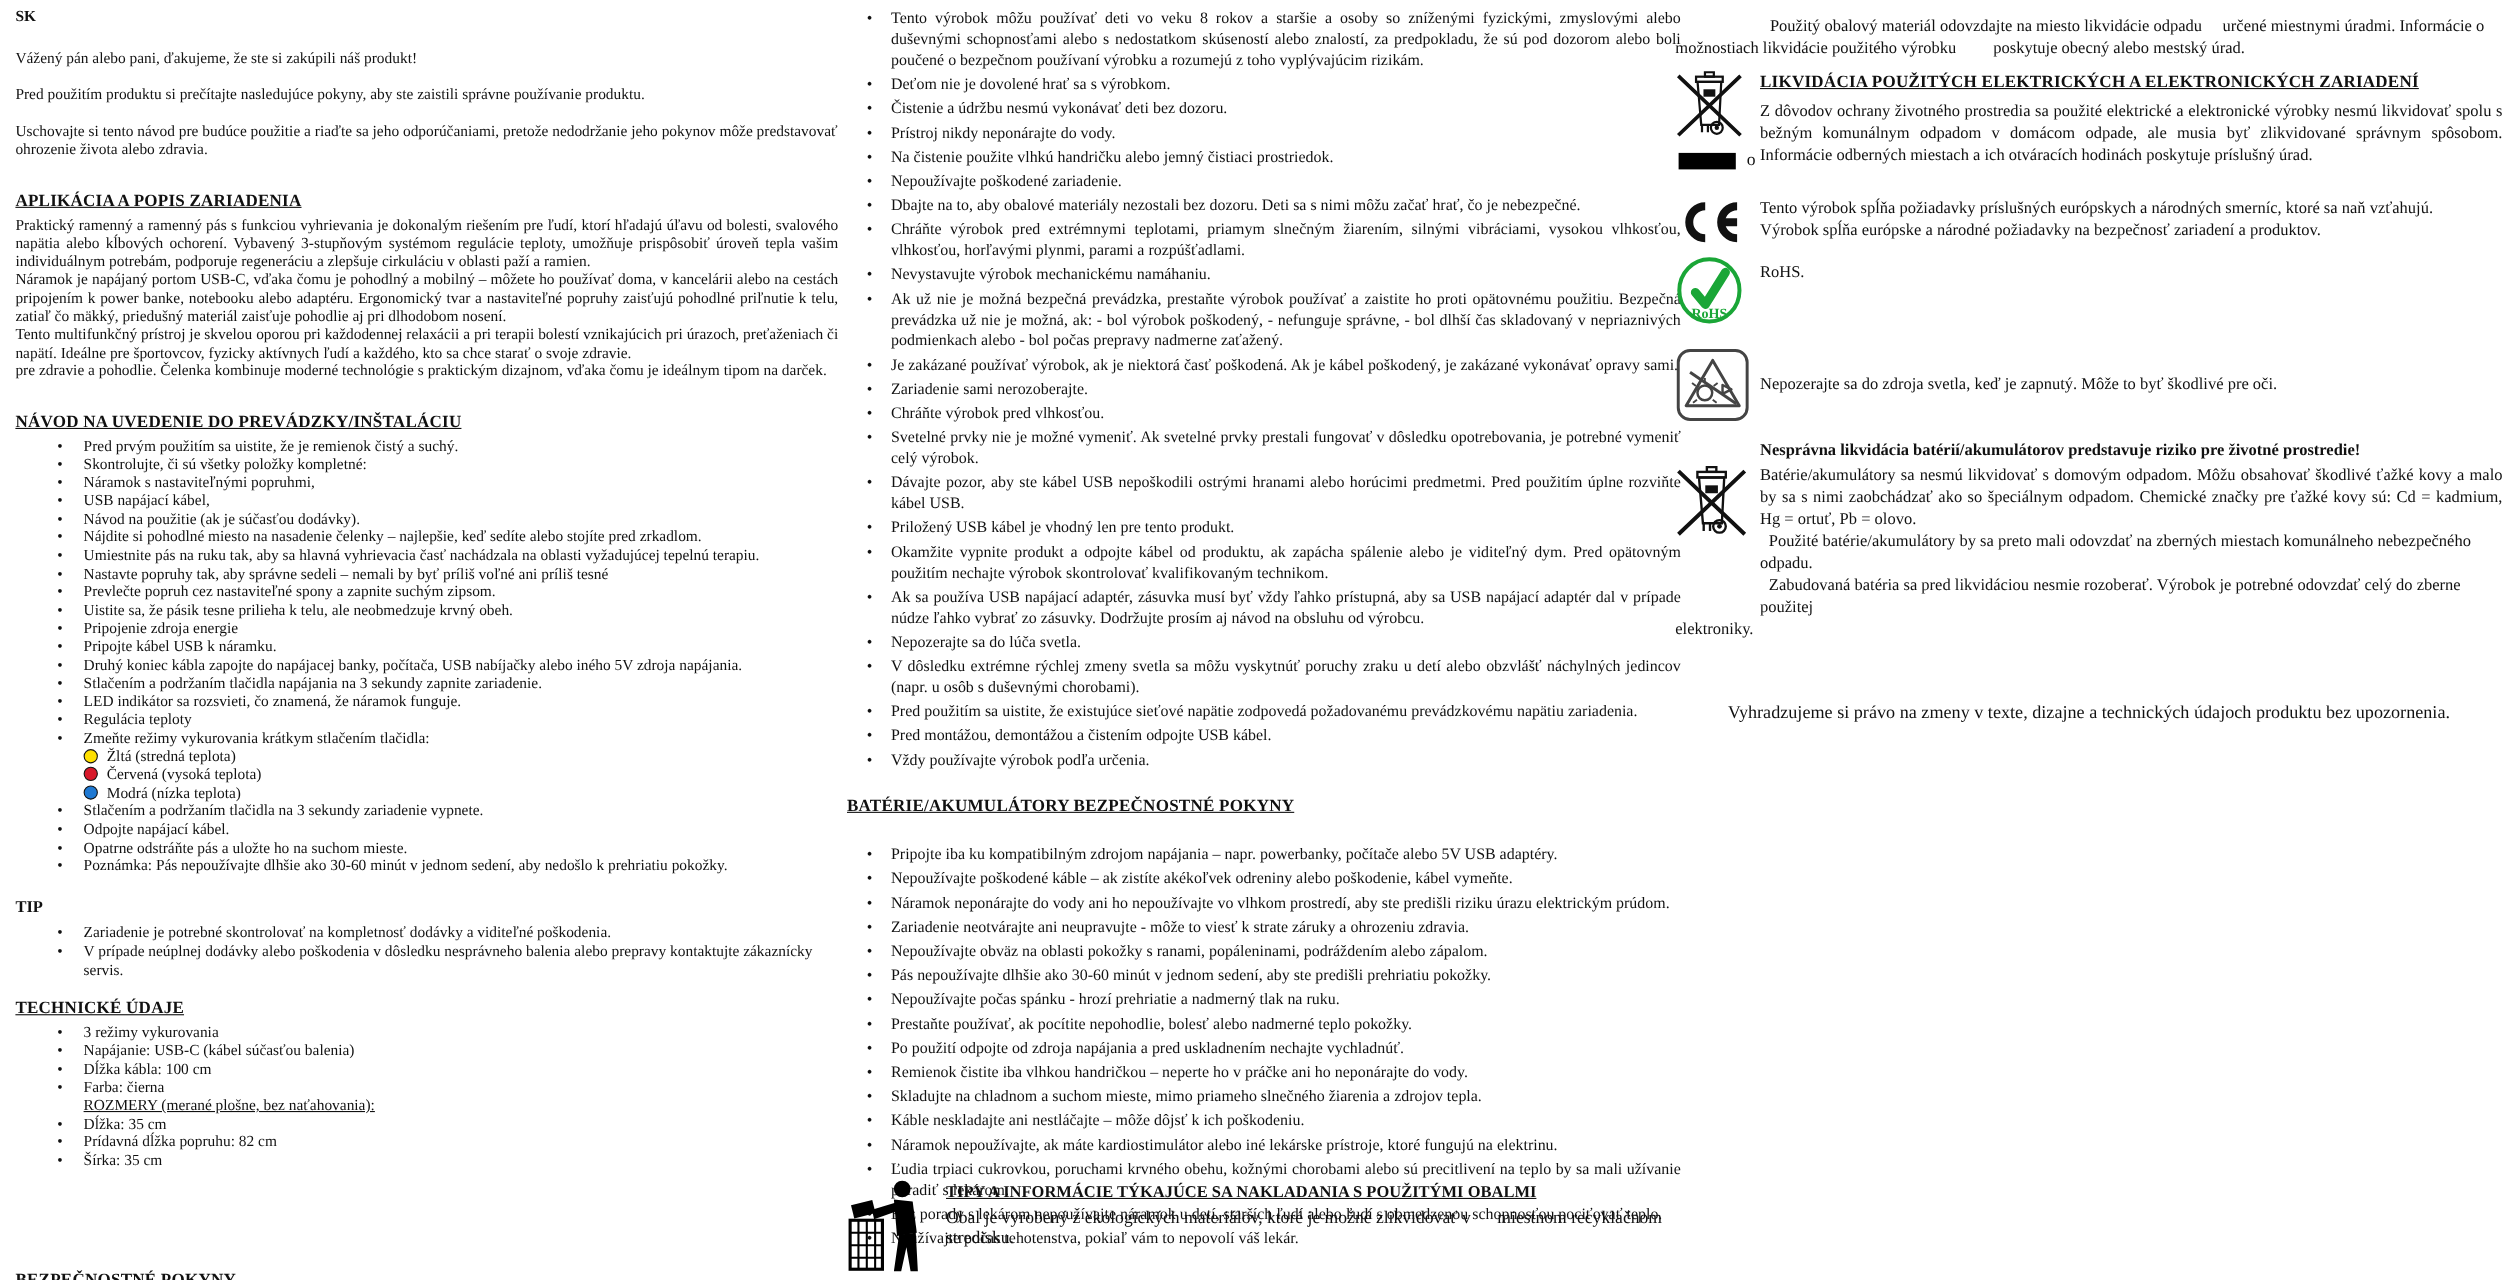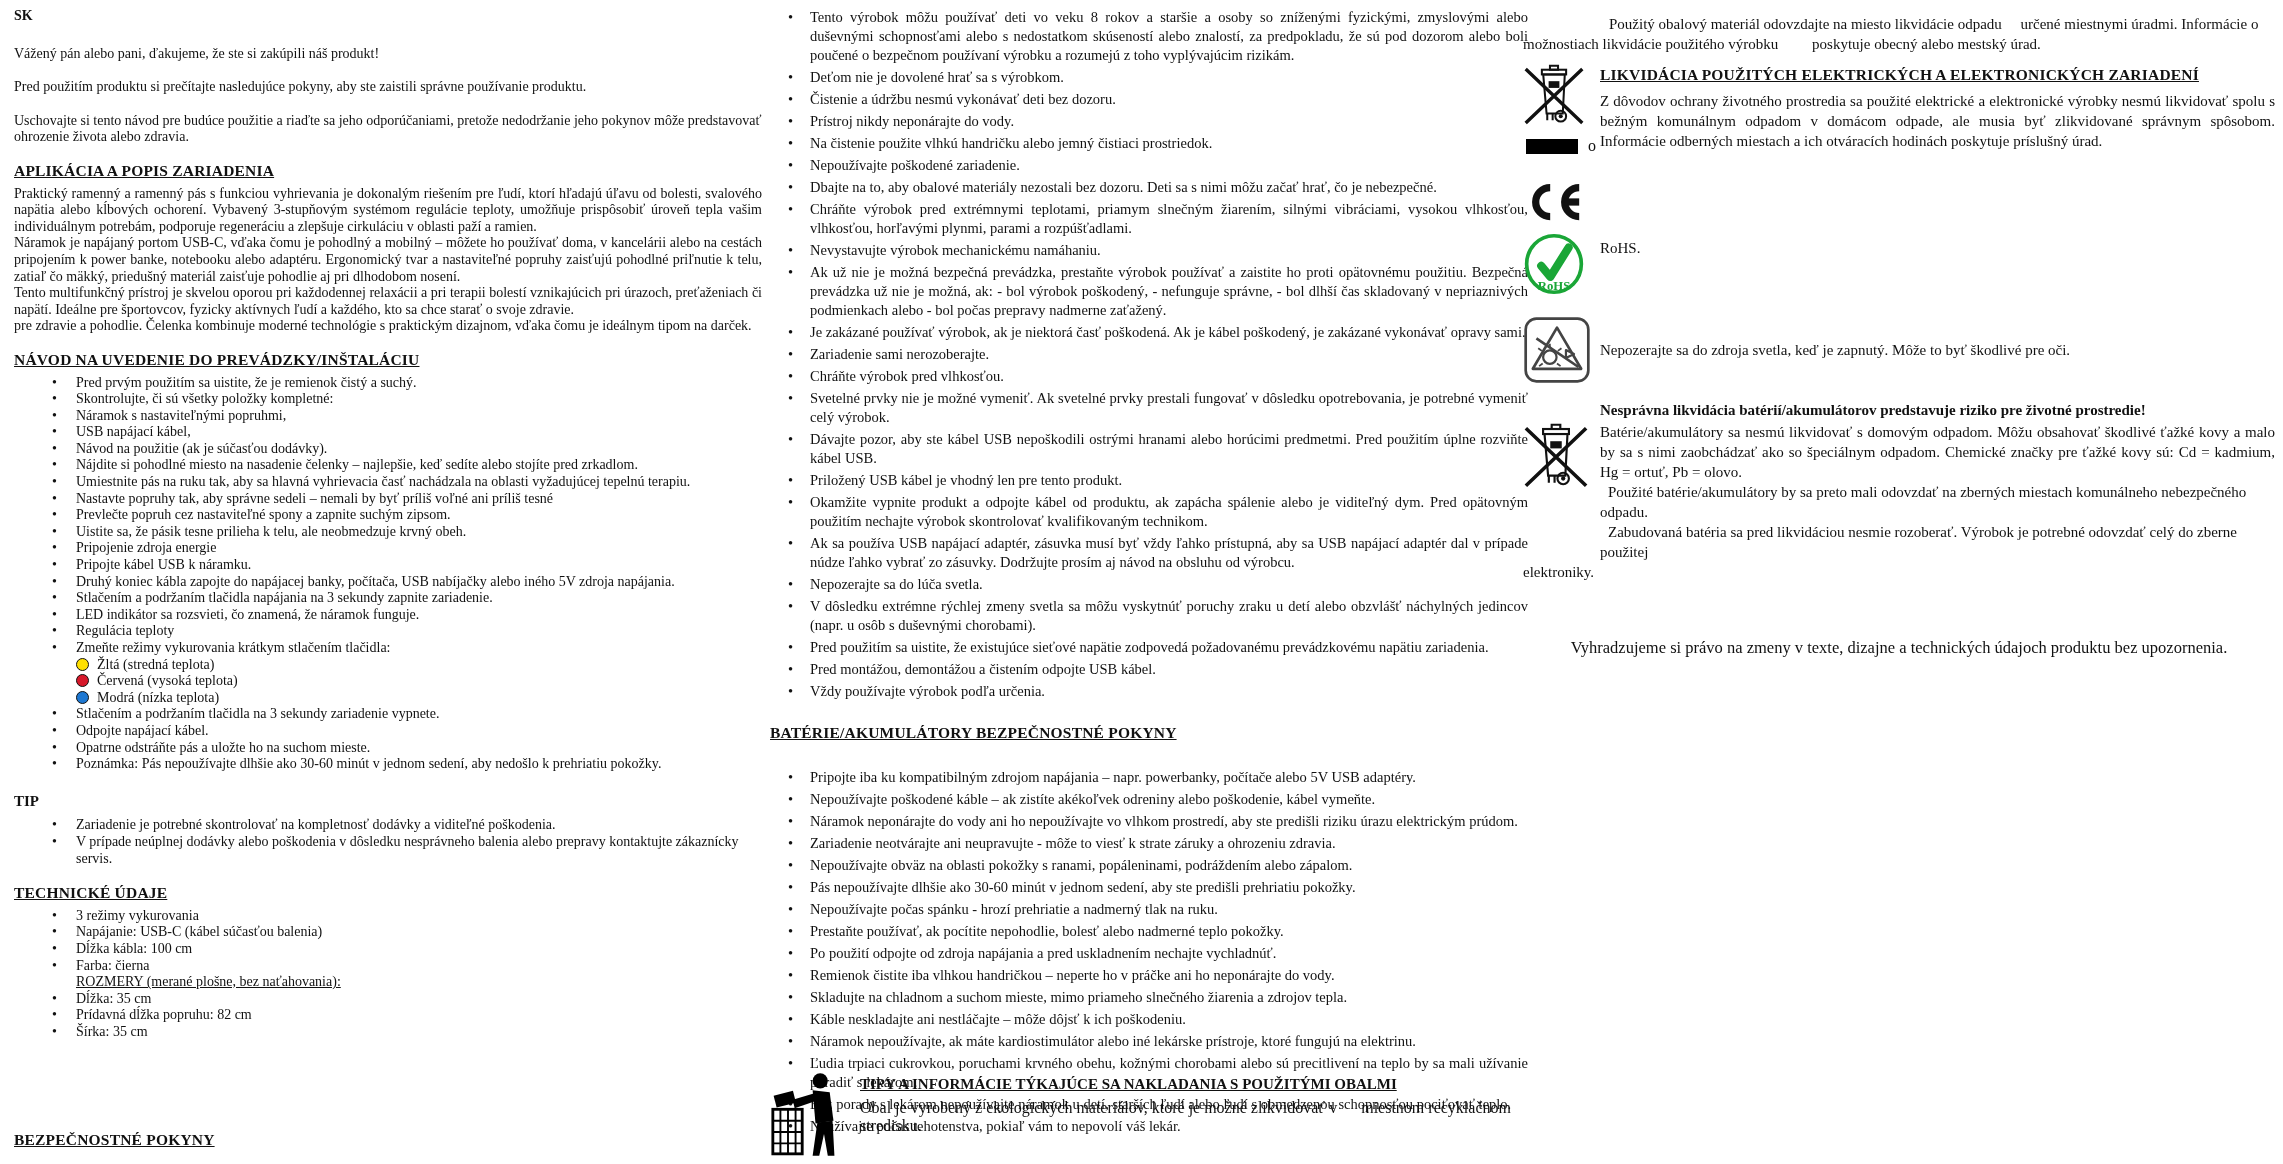--- a/index.html
+++ b/index.html
@@ -13,21 +13,21 @@
   #col-left  { left:14px;  top:8px;  width:748px; font-size:14px;  line-height:16.6px; }
   #col-mid   { left:770px; top:8px;  width:758px; font-size:14.5px; line-height:19px; }
   #col-right { left:1523px;top:14px; width:752px; font-size:15px;  line-height:20px; }
 
   .sk { font-weight:bold; font-size:14px; }
   .center { }
   .intro-p { margin-top:17px; }
   .intro-p.first { margin-top:21px; }
   h2.sec {
     font-size:15.5px; font-weight:bold; text-decoration:underline;
-    margin-top:17px; margin-bottom:6px; letter-spacing:.2px;
+    margin-top:29px; margin-bottom:6px; letter-spacing:.2px;
   }
   h3.plain { font-size:15px; font-weight:bold; margin-top:20px; margin-bottom:8px; }
   .jpara { text-align:justify; }
 
   
   .blist .li { position:relative; padding-left:62px; }
   .blist .li .bullet { position:absolute; left:38px; top:0; }
   .blist .li .cdot {
     display:inline-block; width:13px; height:13px; border-radius:50%;
     border:1.6px solid #111; vertical-align:-2px; margin-right:8px;
@@ -475,20 +475,24 @@
   </div>
 
   <div class="r-row ce-row">
     <div class="icon-col">
       <svg width="58" height="44" viewBox="0 0 64 46" fill="none">
         <path d="M30 7 A16 16 0 1 0 30 39" stroke="#111" stroke-width="8"></path>
         <path d="M62 7 A16 16 0 1 0 62 39" stroke="#111" stroke-width="8"></path>
         <path d="M46 23 H62" stroke="#111" stroke-width="8"></path>
       </svg>
     </div>
+    <div class="txt">
+      <div>Tento výrobok spĺňa požiadavky príslušných európskych a národných smerníc, ktoré sa naň vzťahujú.</div>
+      <div>Výrobok spĺňa európske a národné požiadavky na bezpečnosť zariadení a produktov.</div>
+    </div>
   </div>
 
   <div class="r-row rohs-row">
     <div class="icon-col">
       <svg width="62" height="64" viewBox="0 0 68 68" fill="none">
         <ellipse cx="34" cy="34" rx="30" ry="31" stroke="#1aa637" stroke-width="4"></ellipse>
         <path d="M20 36 L30 48 L50 16" stroke="#1aa637" stroke-width="9" stroke-linecap="round" stroke-linejoin="round"></path>
         <text x="34" y="62" text-anchor="middle" font-size="14" font-weight="bold" fill="#1aa637">RoHS</text>
       </svg>
     </div>

